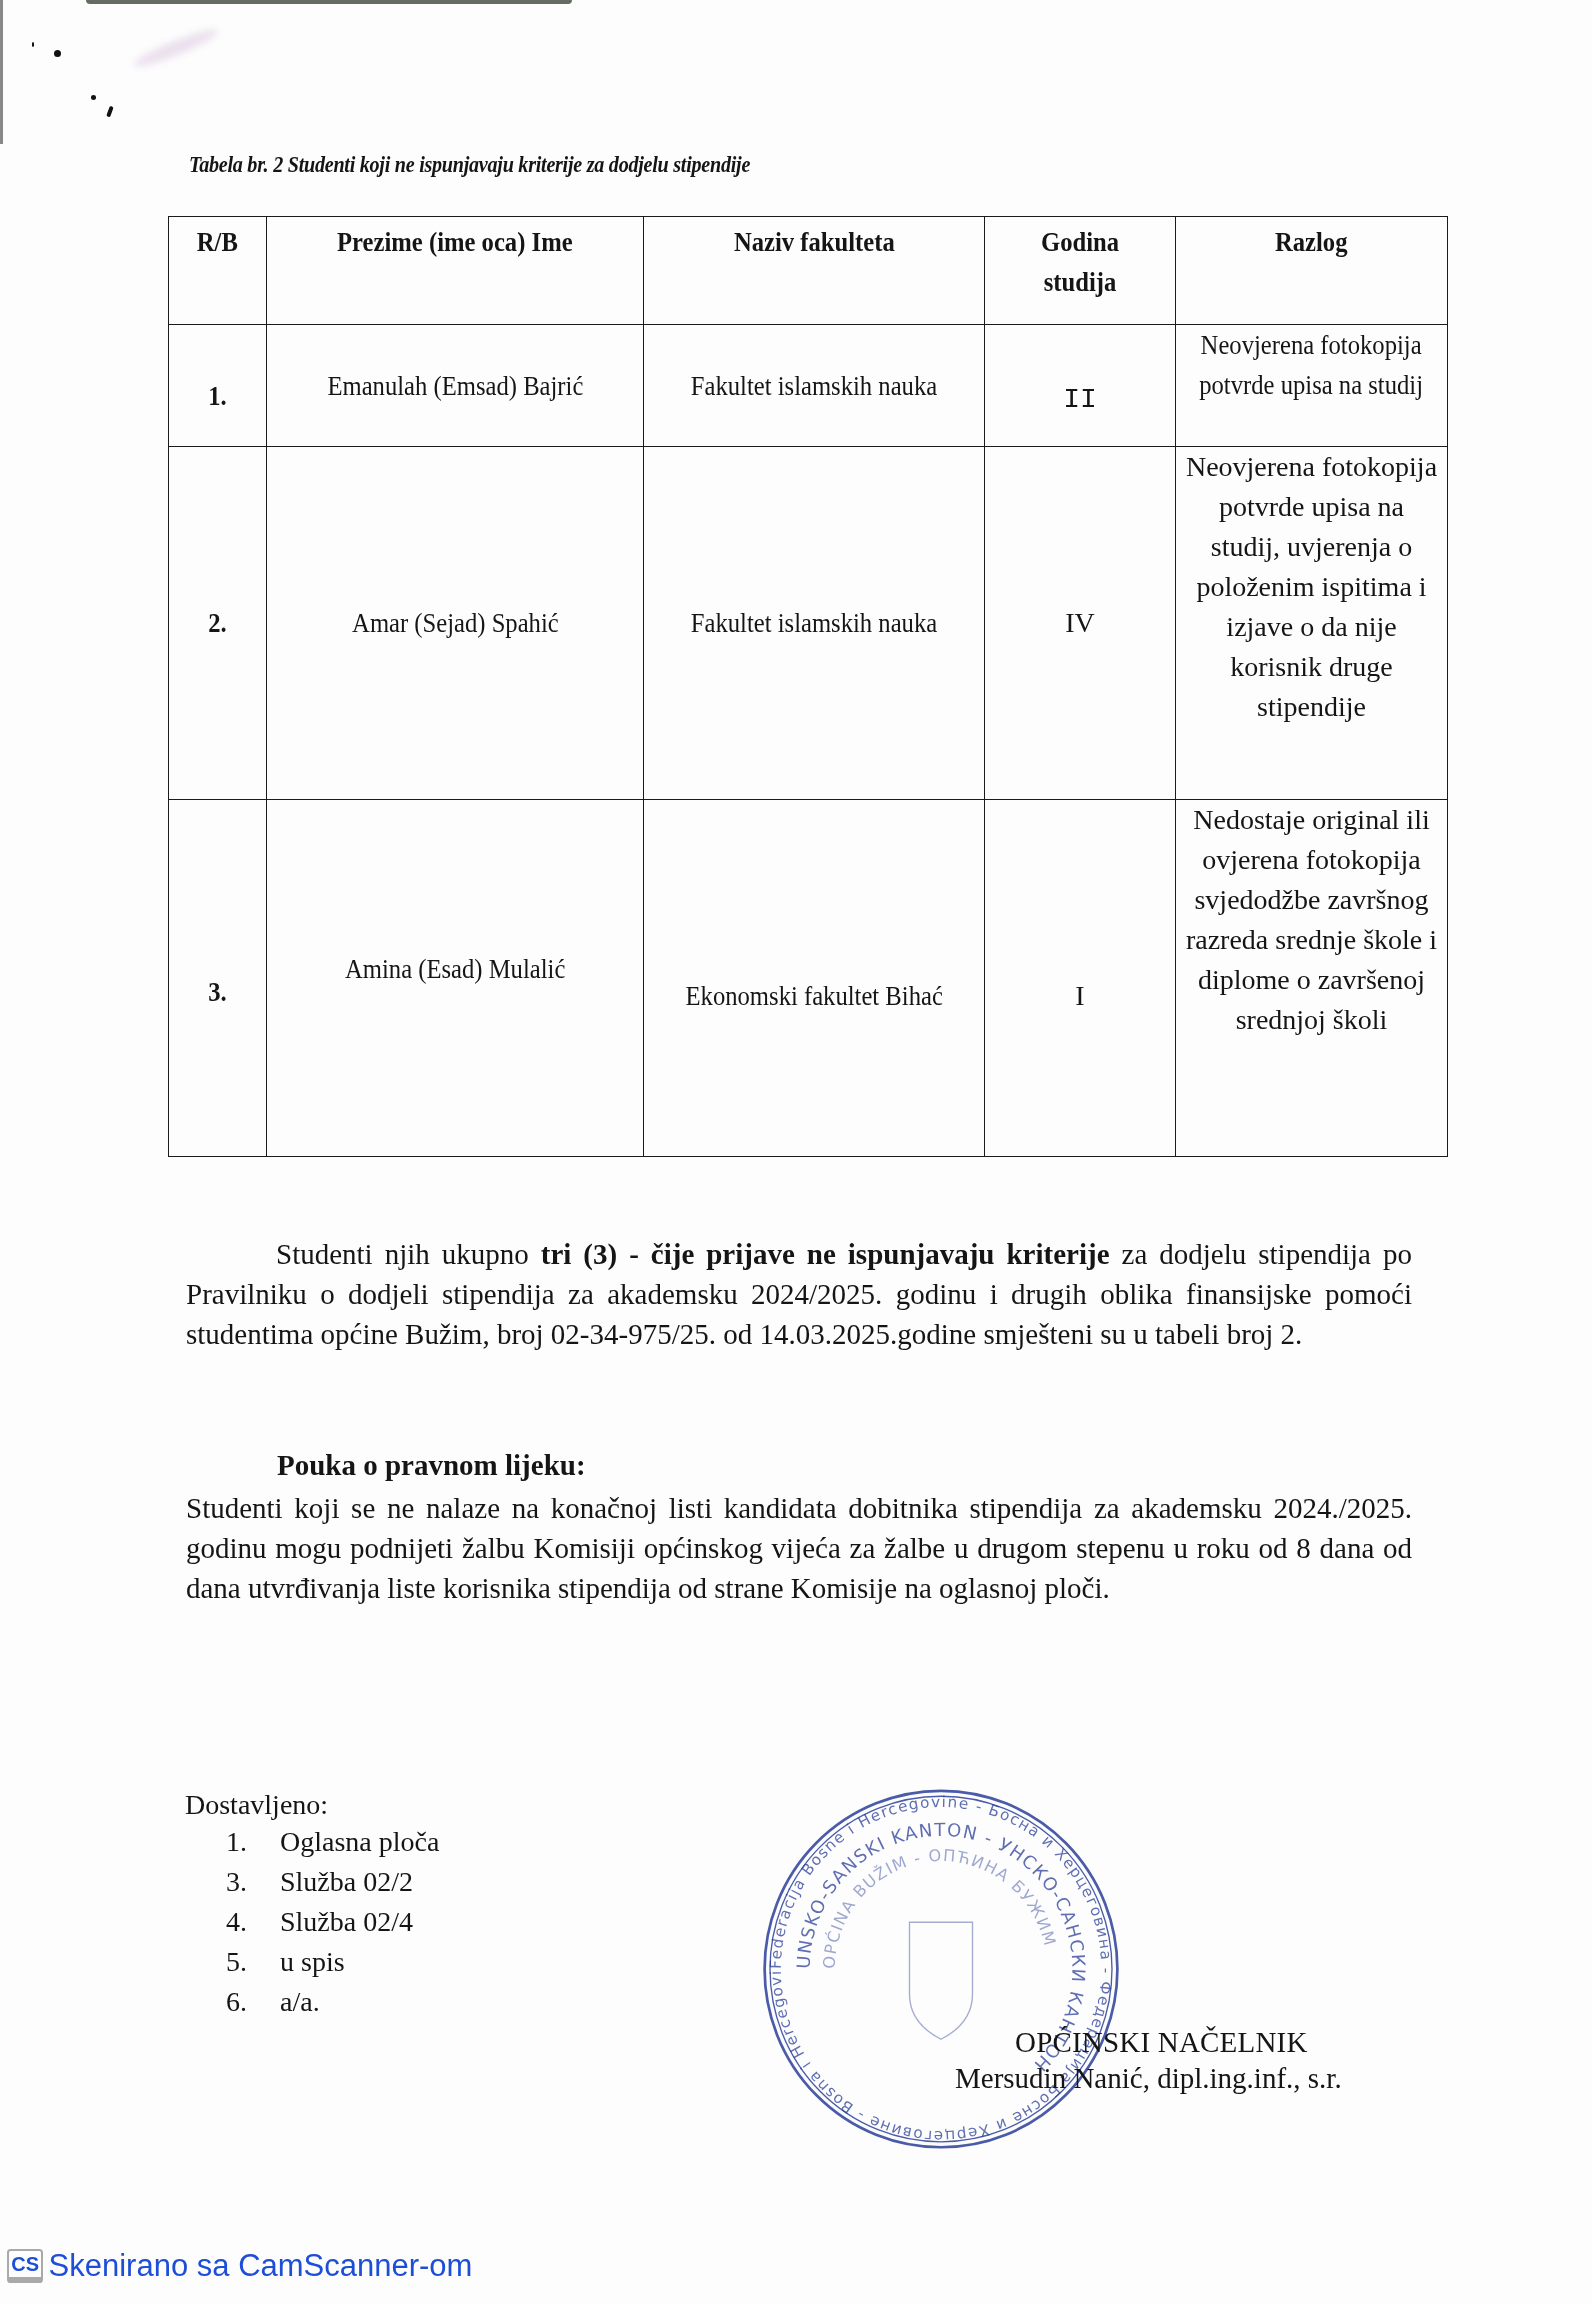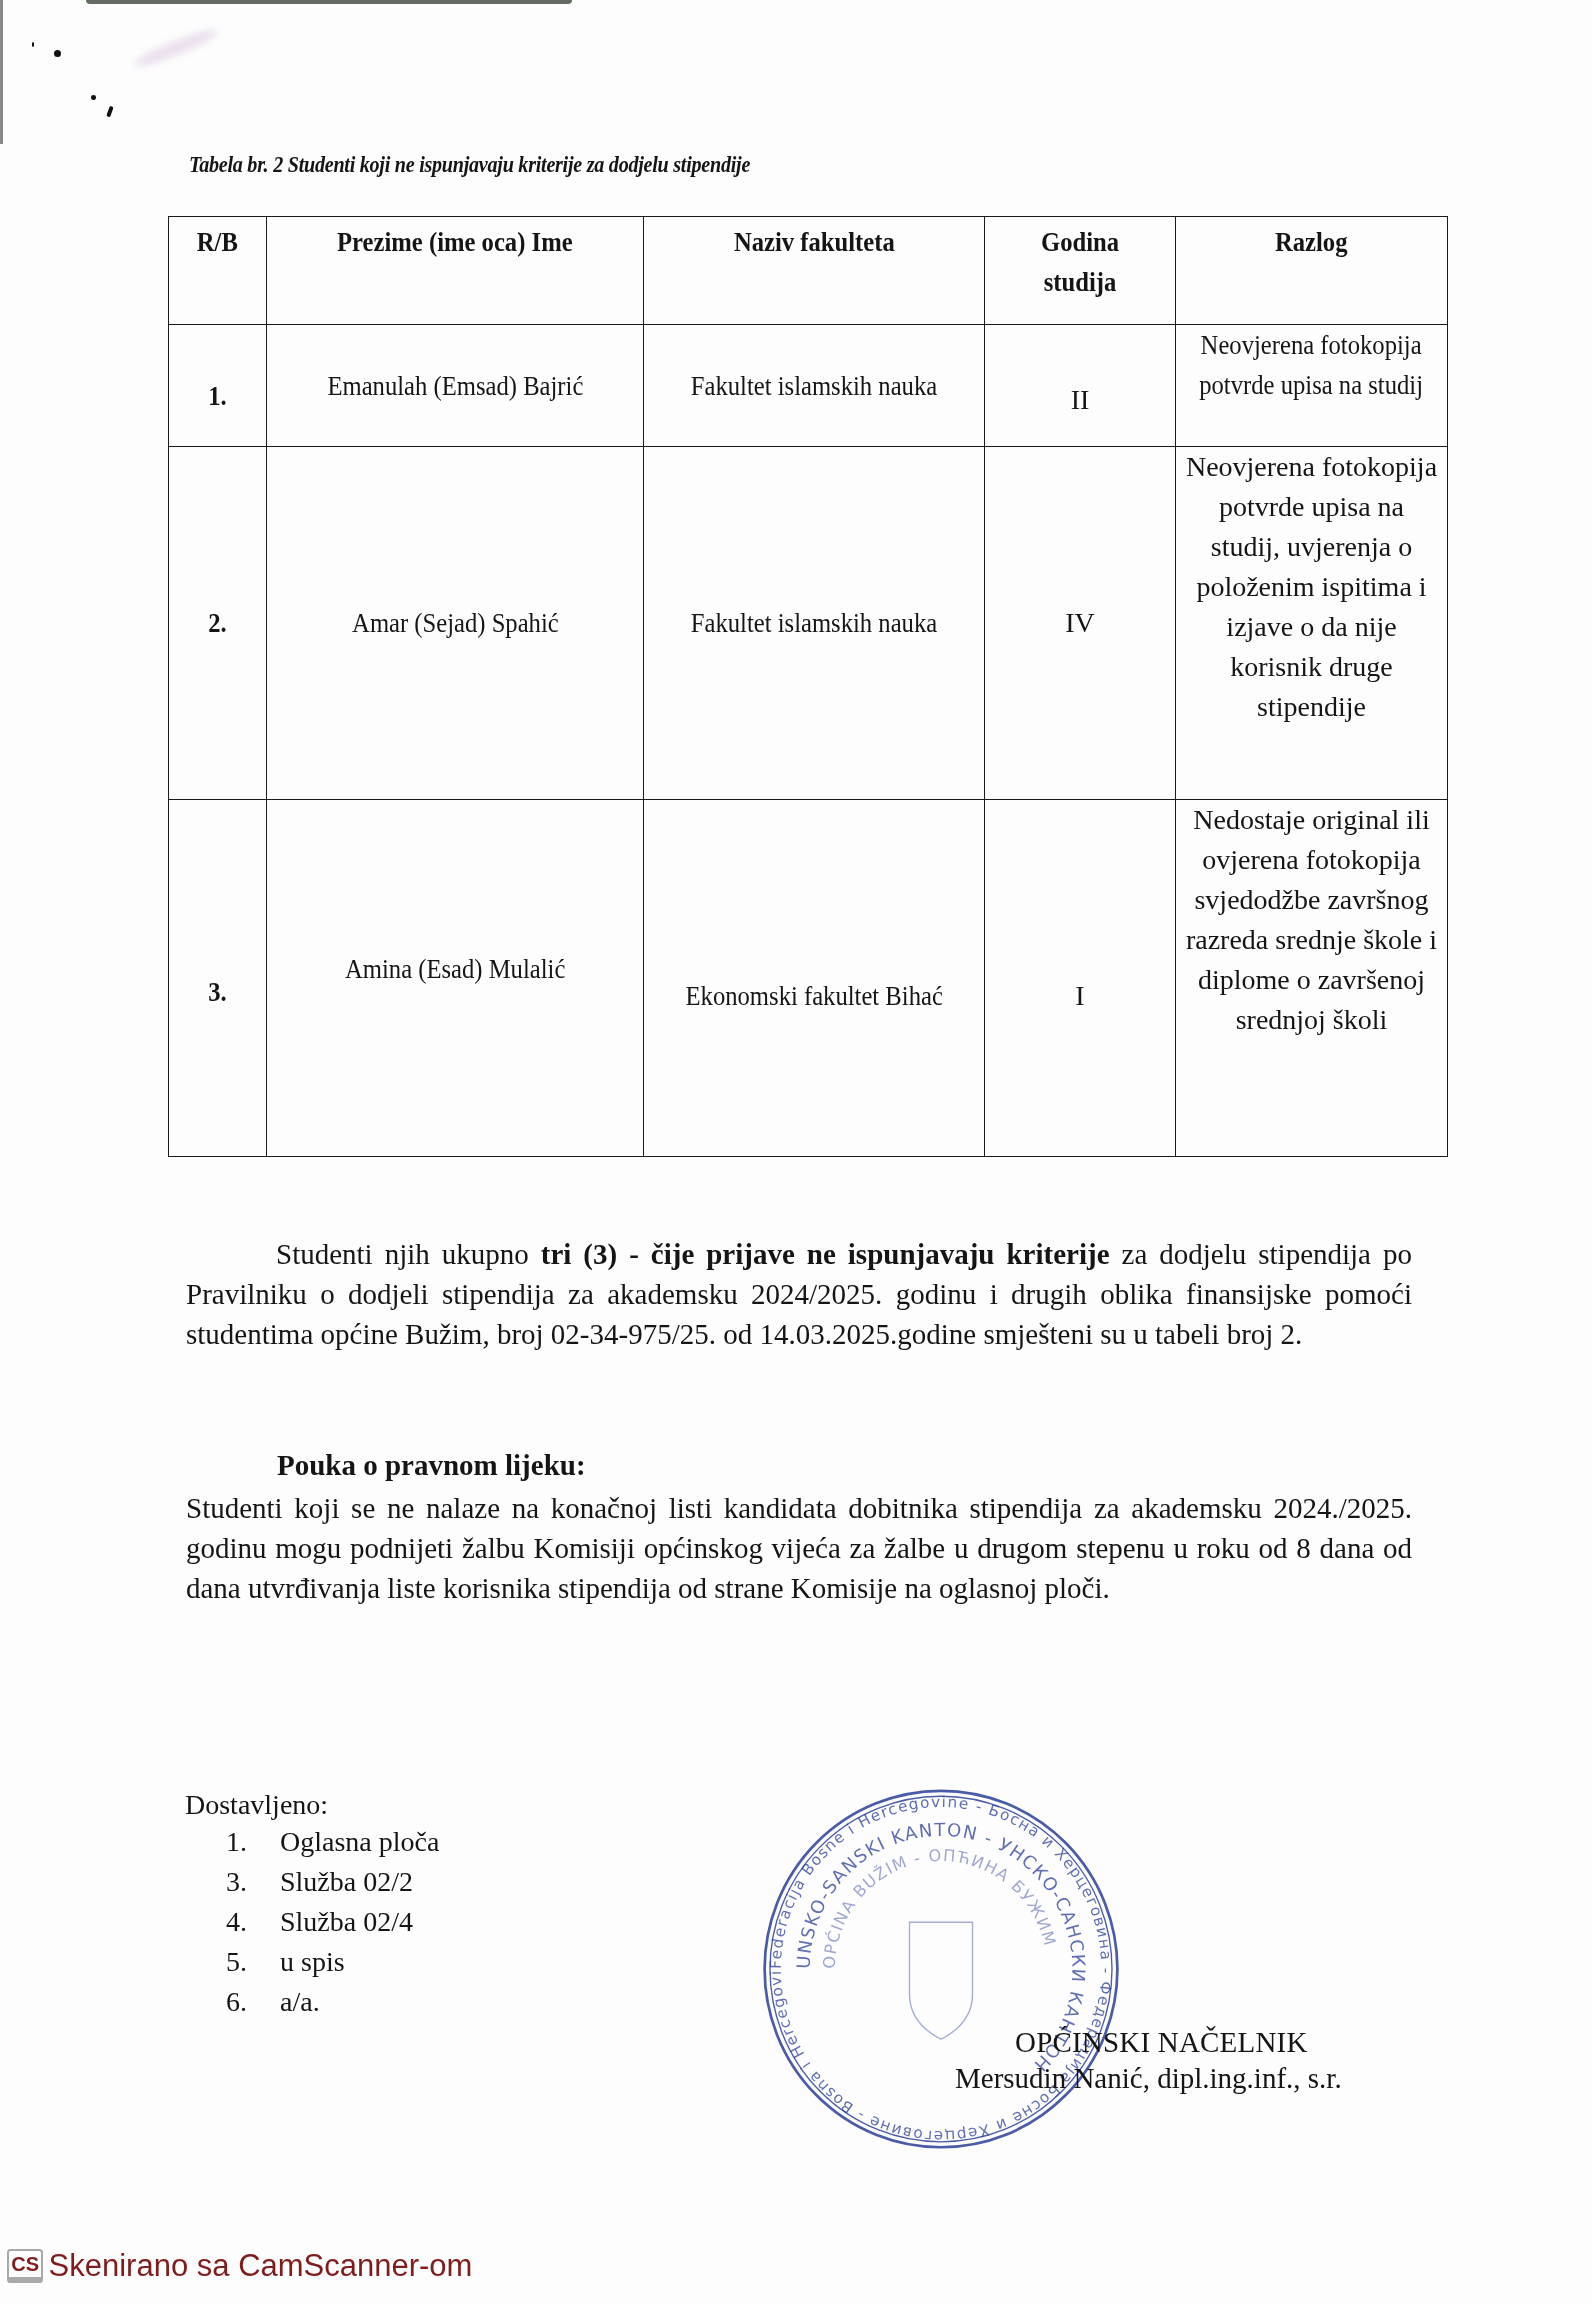--- a/index.html
+++ b/index.html
@@ -46,21 +46,21 @@
   .dist-list li { font-size: 28px; line-height: 40px; position: relative; height: 40px; }
   .dist-list .num { display: inline-block; width: 54px; }
   .circle-mark { position: absolute; left: -14.4px; top: 1.8px; width: 45px; height: 36px; border: 2.3px solid #1c2a5c; border-radius: 50% 45% 55% 50%; transform: rotate(-8deg); }
 
   .stamp { position: absolute; left: 761px; top: 1787px; width: 360px; height: 365px; }
   .signature-title { position: absolute; left: 1015px; top: 2026px; font-size: 29px; letter-spacing: 0.2px; }
   .signature-name { position: absolute; left: 955px; top: 2062px; font-size: 29px; }
 
   .watermark {
     position: absolute; left: 7.2px; top: 2248px;
-    font-family: "Liberation Sans", "DejaVu Sans", sans-serif; font-size: 31px; color: #7f1d1d;
+    font-family: "Liberation Sans", "DejaVu Sans", sans-serif; font-size: 31px; color: #1d4ed8;
     display: flex; align-items: center; gap: 5.4px;
   }
   .cs-logo { width: 36px; height: 34px; border: 2.7px solid #a9a9a9; border-radius: 3.6px; box-sizing: border-box; font-size: 20px; font-weight: bold; display: flex; align-items: center; justify-content: center; line-height: 1; border-bottom-width: 6.3px; }
 </style>
 </head>
 <body>
 
 <div class="top-edge"></div>
 <div class="left-edge"></div>
 <div class="smudge"></div>
@@ -86,21 +86,21 @@
       <th><span class="narrow">Naziv fakulteta</span></th>
       <th><span class="narrow" style="display:inline-block;width:126px;">Godina studija</span></th>
       <th><span class="narrow">Razlog</span></th>
     </tr>
   </thead>
   <tbody>
     <tr style="height:122px">
       <td class="rb" style="vertical-align:middle;padding-top:20px;"><span class="narrow">1.</span></td>
       <td style="vertical-align:middle;"><span class="narrow">Emanulah (Emsad) Bajrić</span></td>
       <td style="vertical-align:middle;"><span class="narrow">Fakultet islamskih nauka</span></td>
-      <td style="vertical-align:middle;padding-top:28px;"><span>II</span></td>
+      <td style="vertical-align:middle;padding-top:28px;font-family:Liberation Mono, monospace;"><span>II</span></td>
       <td class="reason" style="vertical-align:top;margin-top:16px;"><span class="narrow">Neovjerena fotokopija potvrde upisa na studij</span></td>
     </tr>
     <tr style="height:353px">
       <td class="rb" style="vertical-align:middle;"><span class="narrow">2.</span></td>
       <td style="vertical-align:middle;"><span class="narrow">Amar (Sejad) Spahić</span></td>
       <td style="vertical-align:middle;"><span class="narrow">Fakultet islamskih nauka</span></td>
       <td style="vertical-align:middle;border-radius:31px;"><span>IV</span></td>
       <td class="reason" style="vertical-align:top;padding-bottom:16px;"><span>Neovjerena fotokopija potvrde upisa na studij, uvjerenja o položenim ispitima i izjave o da nije korisnik druge stipendije</span></td>
     </tr>
     <tr style="height:357px">

